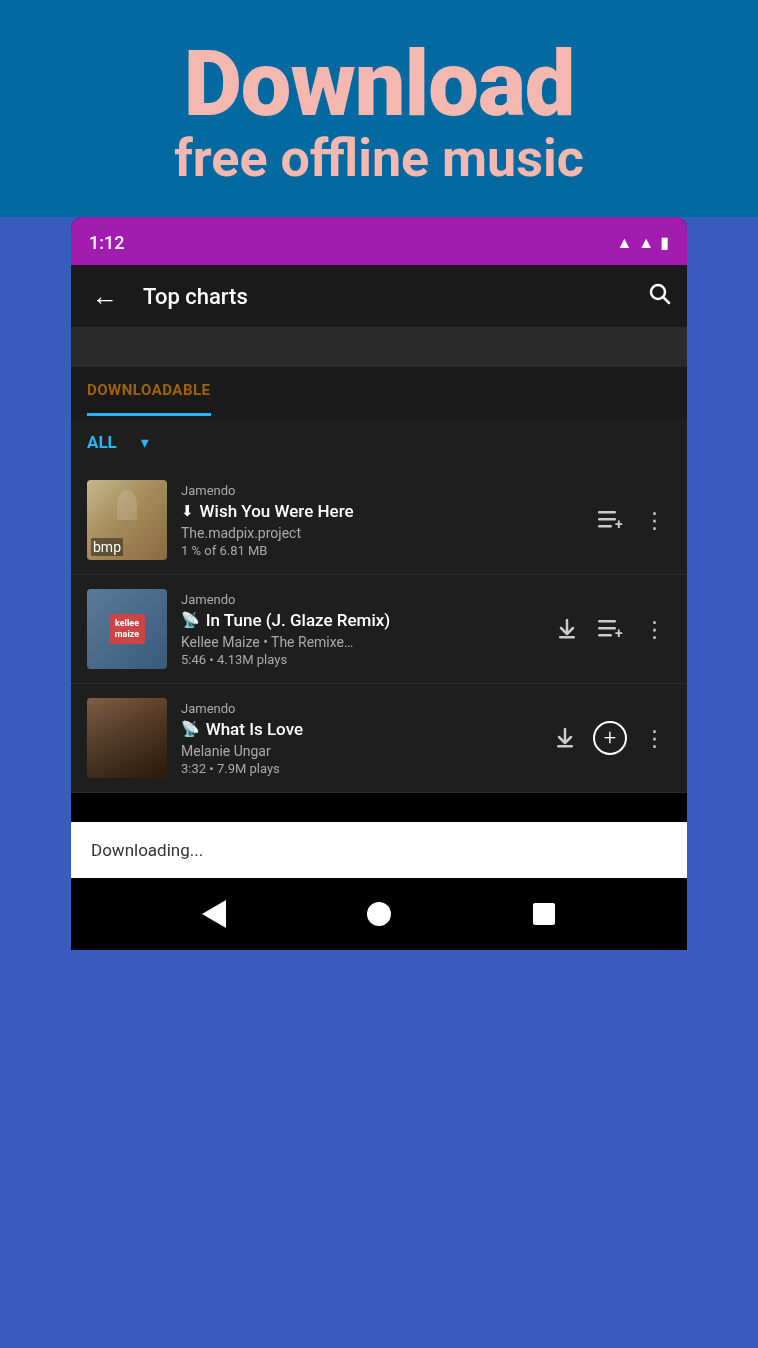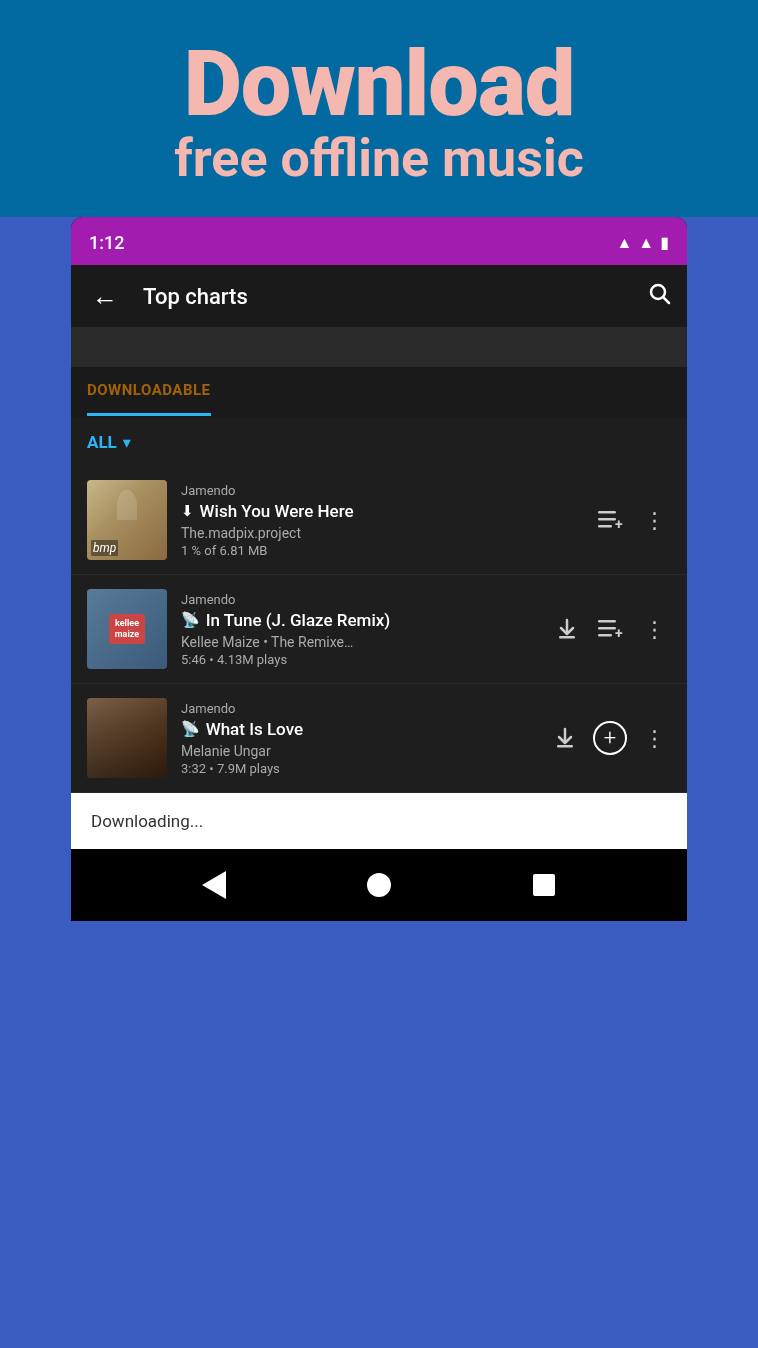--- a/index.html
+++ b/index.html
@@ -115,20 +115,21 @@
       border-bottom: 3px solid #29b6f6;
       letter-spacing: 0.5px;
     }
 
     
     .filter-row {
       background: #1e1e1e;
       padding: 14px 16px;
       display: flex;
       align-items: center;
+      gap: 18px;
     }
     .filter-all {
       color: #29b6f6;
       font-size: 17px;
       font-weight: 700;
       margin-right: 6px;
     }
     .filter-chevron {
       color: #29b6f6;
       font-size: 16px;
@@ -159,26 +160,25 @@
       background: linear-gradient(135deg, #c8b88a 0%, #a89060 40%, #8a6a40 100%);
       position: relative;
       width: 100%;
       height: 100%;
       display: flex;
       align-items: flex-end;
       justify-content: flex-start;
       padding: 4px;
     }
     .thumb-wish-label {
-      font-size: 12px;
+      font-size: 14px;
       color: #fff;
       background: rgba(0,0,0,0.4);
       padding: 1px 2px;
       border-radius: 1px;
-      font-style: italic;
     }
     .thumb-wish::before {
       content: '';
       position: absolute;
       top: 10px;
       left: 50%;
       transform: translateX(-50%);
       width: 20px;
       height: 30px;
       background: rgba(255,255,255,0.15);
@@ -294,20 +294,21 @@
       align-items: center;
       justify-content: center;
     }
 
     
     .downloading-bar {
       background: #fff;
       padding: 18px 20px;
       display: flex;
       align-items: center;
+      margin-top: 29px;
     }
     .downloading-text {
       color: #333;
       font-size: 17px;
     }
 
     
     .nav-bar {
       background: #000;
       height: 72px;

